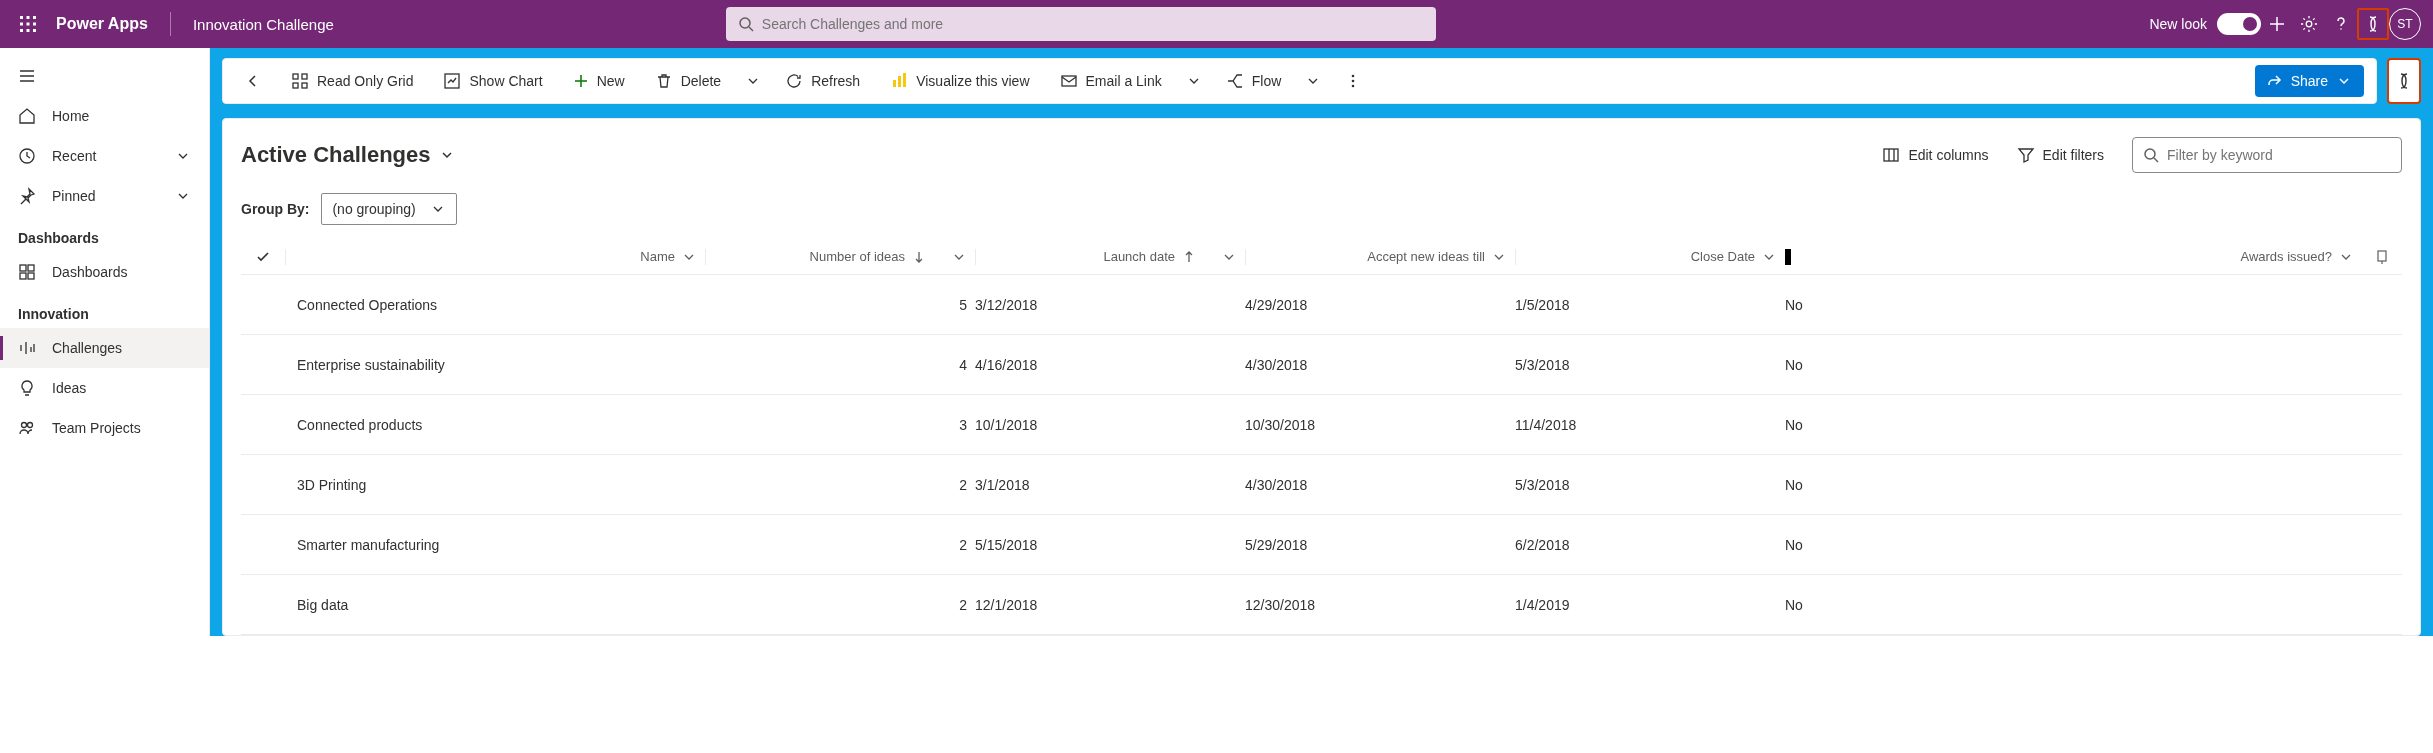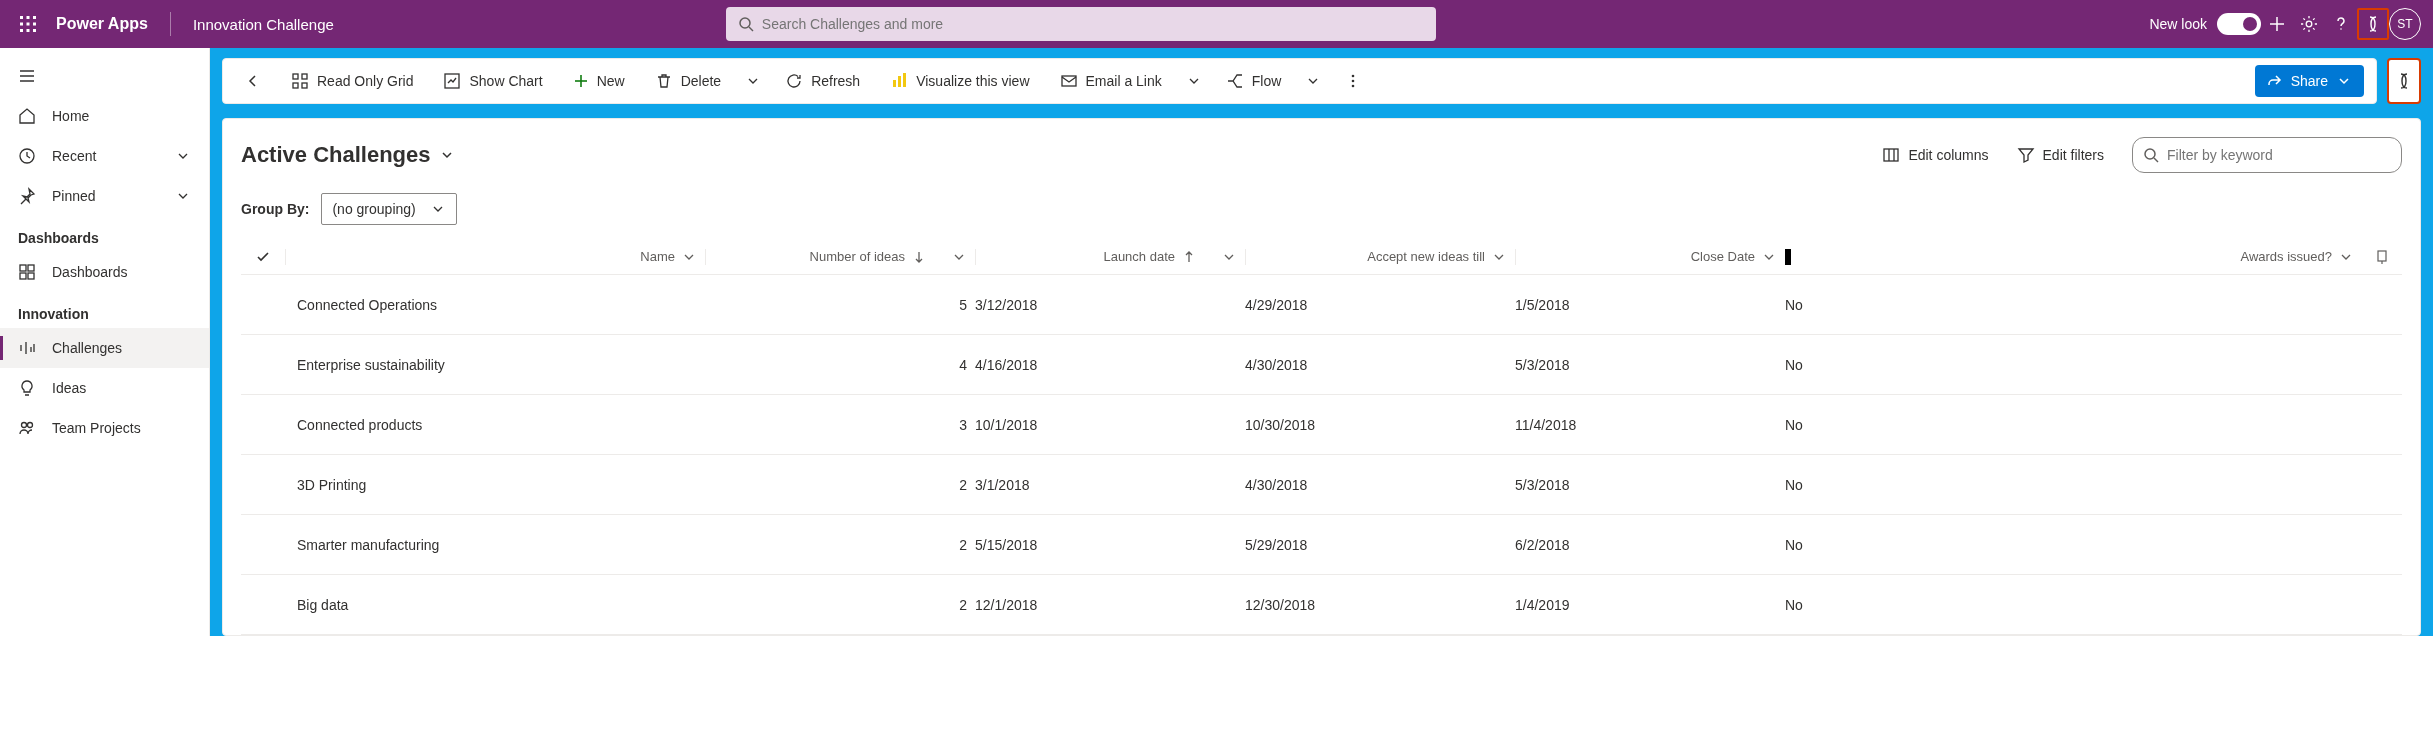--- a/index.html
+++ b/index.html
@@ -40,21 +40,21 @@
     .cmd-chevron { padding: 0 8px; height: 36px; display: flex; align-items: center; cursor: pointer;}
     .cmd-share { margin-left: auto; background: #0078d4; color: #fff; padding: 0 12px; height: 32px; border-radius: 4px; display: flex; align-items: center; gap: 8px; cursor: pointer; margin-right: 4px; }
     .copilot-side { width: 34px; background: #fff; border: 2px solid #d83b01; border-radius: 4px; display: flex; align-items: center; justify-content: center; }
 
     
     .viewcard { margin: 14px 12px 0; background: #fff; border: 1px solid #edebe9; border-radius: 4px; padding: 18px 18px 0 18px; }
     .viewhdr { display: flex; align-items: center; }
     .viewtitle { font-size: 22px; font-weight: 600; display: flex; align-items: center; gap: 8px; cursor: pointer; }
     .viewtools { margin-left: auto; display: flex; align-items: center; gap: 28px; }
     .toolbtn { display: flex; align-items: center; gap: 8px; cursor: pointer; }
-    .filterbox { width: 270px; height: 36px; border: 1px solid #8a8886; border-radius: 12px; display: flex; align-items: center; padding: 0 10px; gap: 8px; color: #605e5c; justify-content: flex-end; }
+    .filterbox { width: 270px; height: 36px; border: 1px solid #8a8886; border-radius: 4px; display: flex; align-items: center; padding: 0 10px; gap: 8px; color: #605e5c; justify-content: flex-end; }
     .filterbox input { border: none; flex: 1; font-size: 14px; outline: none; }
 
     .groupby { margin-top: 20px; display: flex; align-items: center; gap: 12px; }
     .groupby-label { font-weight: 600; }
     .groupby-select { border: 1px solid #8a8886; border-radius: 2px; height: 32px; padding: 0 10px; display: flex; align-items: center; gap: 14px; cursor: pointer; }
 
     
     .grid { margin-top: 14px; }
     .grid-header { display: flex; align-items: center; height: 36px; font-size: 13px; color: #605e5c; border-bottom: 1px solid #edebe9; }
     .grid-header .colh { display: flex; align-items: center; gap: 6px; cursor: pointer; padding-right: 8px; justify-content: flex-end; }

